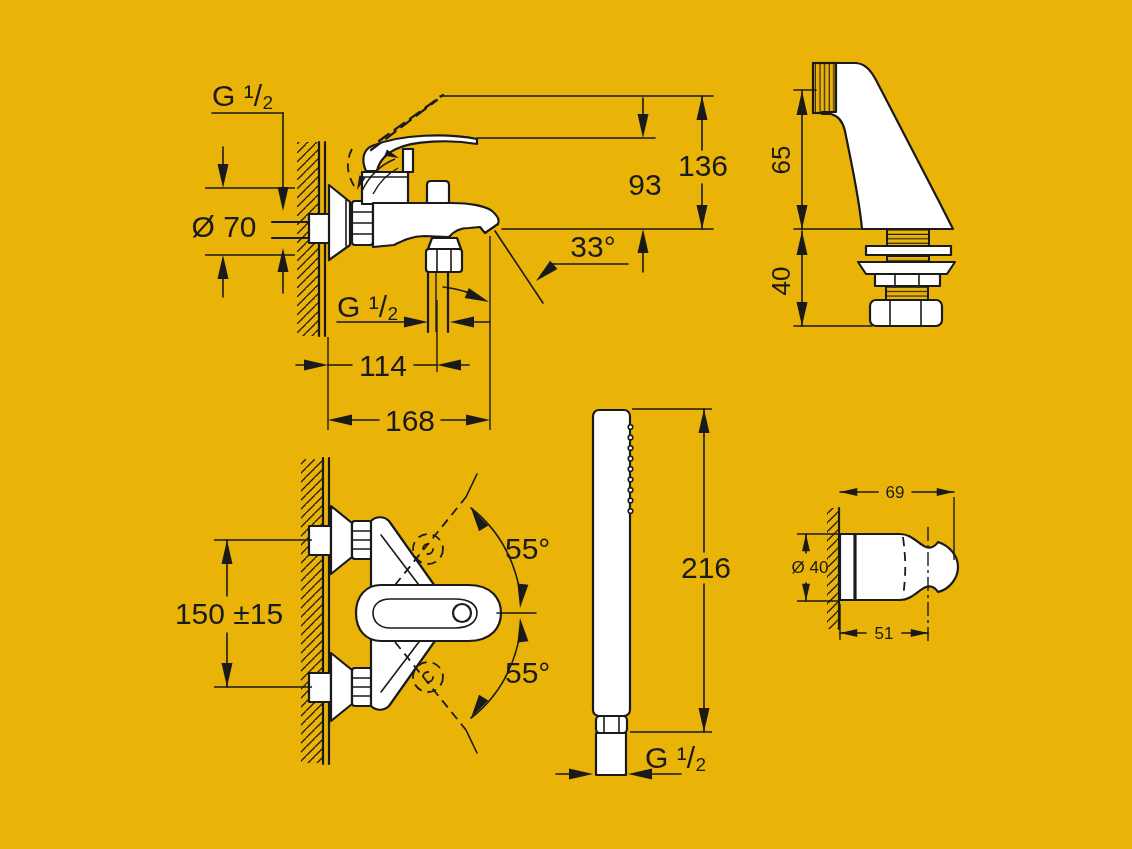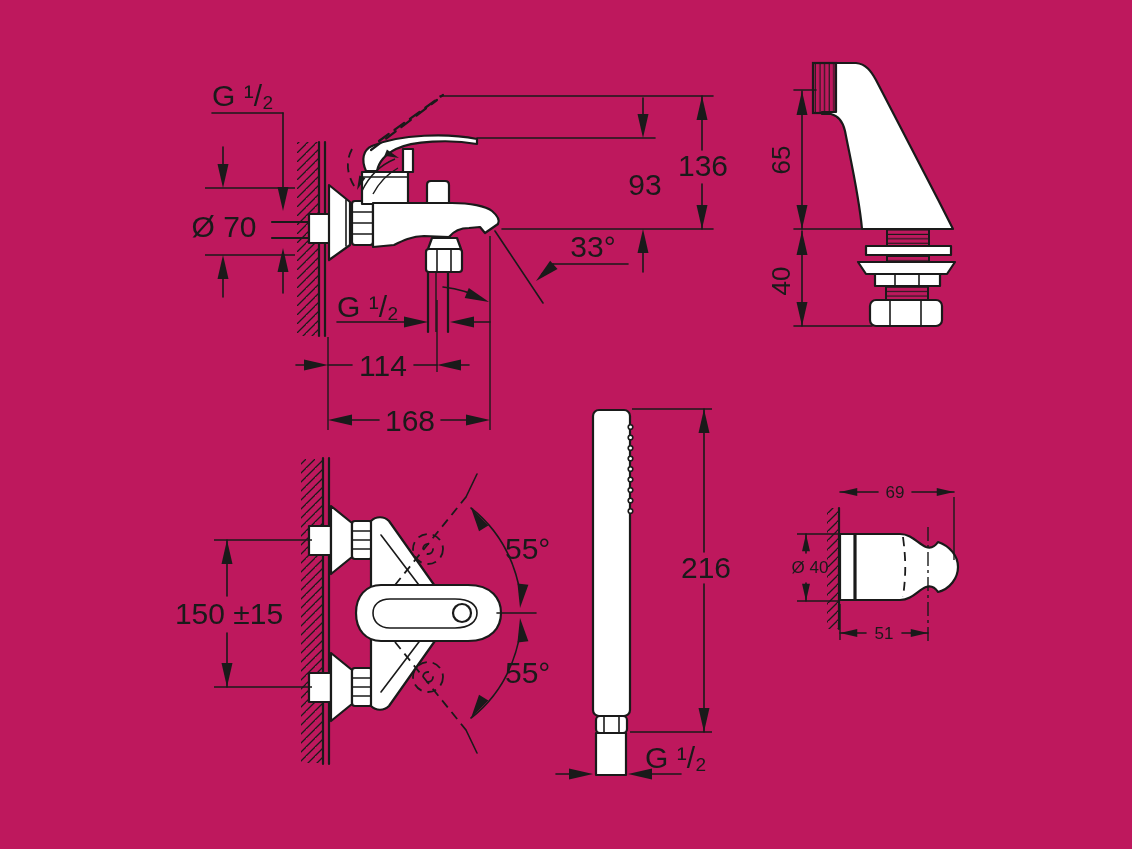--- a/index.html
+++ b/index.html
@@ -1,16 +1,16 @@
 <!DOCTYPE html>
 <html><head>
 <meta charset="utf-8">
 <style>
   html,body{margin:0;padding:0;background:#fff;}
-  .canvas{width:1132px;height:849px;background:#be185d;position:relative;overflow:hidden;}
+  .canvas{width:1132px;height:849px;background:#eab308;position:relative;overflow:hidden;}
   svg{display:block;}
   text{font-family:"Liberation Sans","DejaVu Sans",sans-serif;fill:#1a1a1a;}
   .dim{font-size:30px;}
   .dimB{font-size:26px;}
   .dimS{font-size:17px;}
   .ol{stroke:#1a1a1a;stroke-width:2.2;fill:none;stroke-linejoin:round;stroke-linecap:round;}
   .olf{stroke:#1a1a1a;stroke-width:2.2;fill:#ffffff;stroke-linejoin:round;}
   .thin{stroke:#1a1a1a;stroke-width:1.6;fill:none;stroke-linecap:round;}
   .xtr{stroke:#1a1a1a;stroke-width:1.4;fill:none;}
   .dash{stroke:#1a1a1a;stroke-width:2.2;fill:none;stroke-dasharray:12 7;stroke-linecap:round;}

